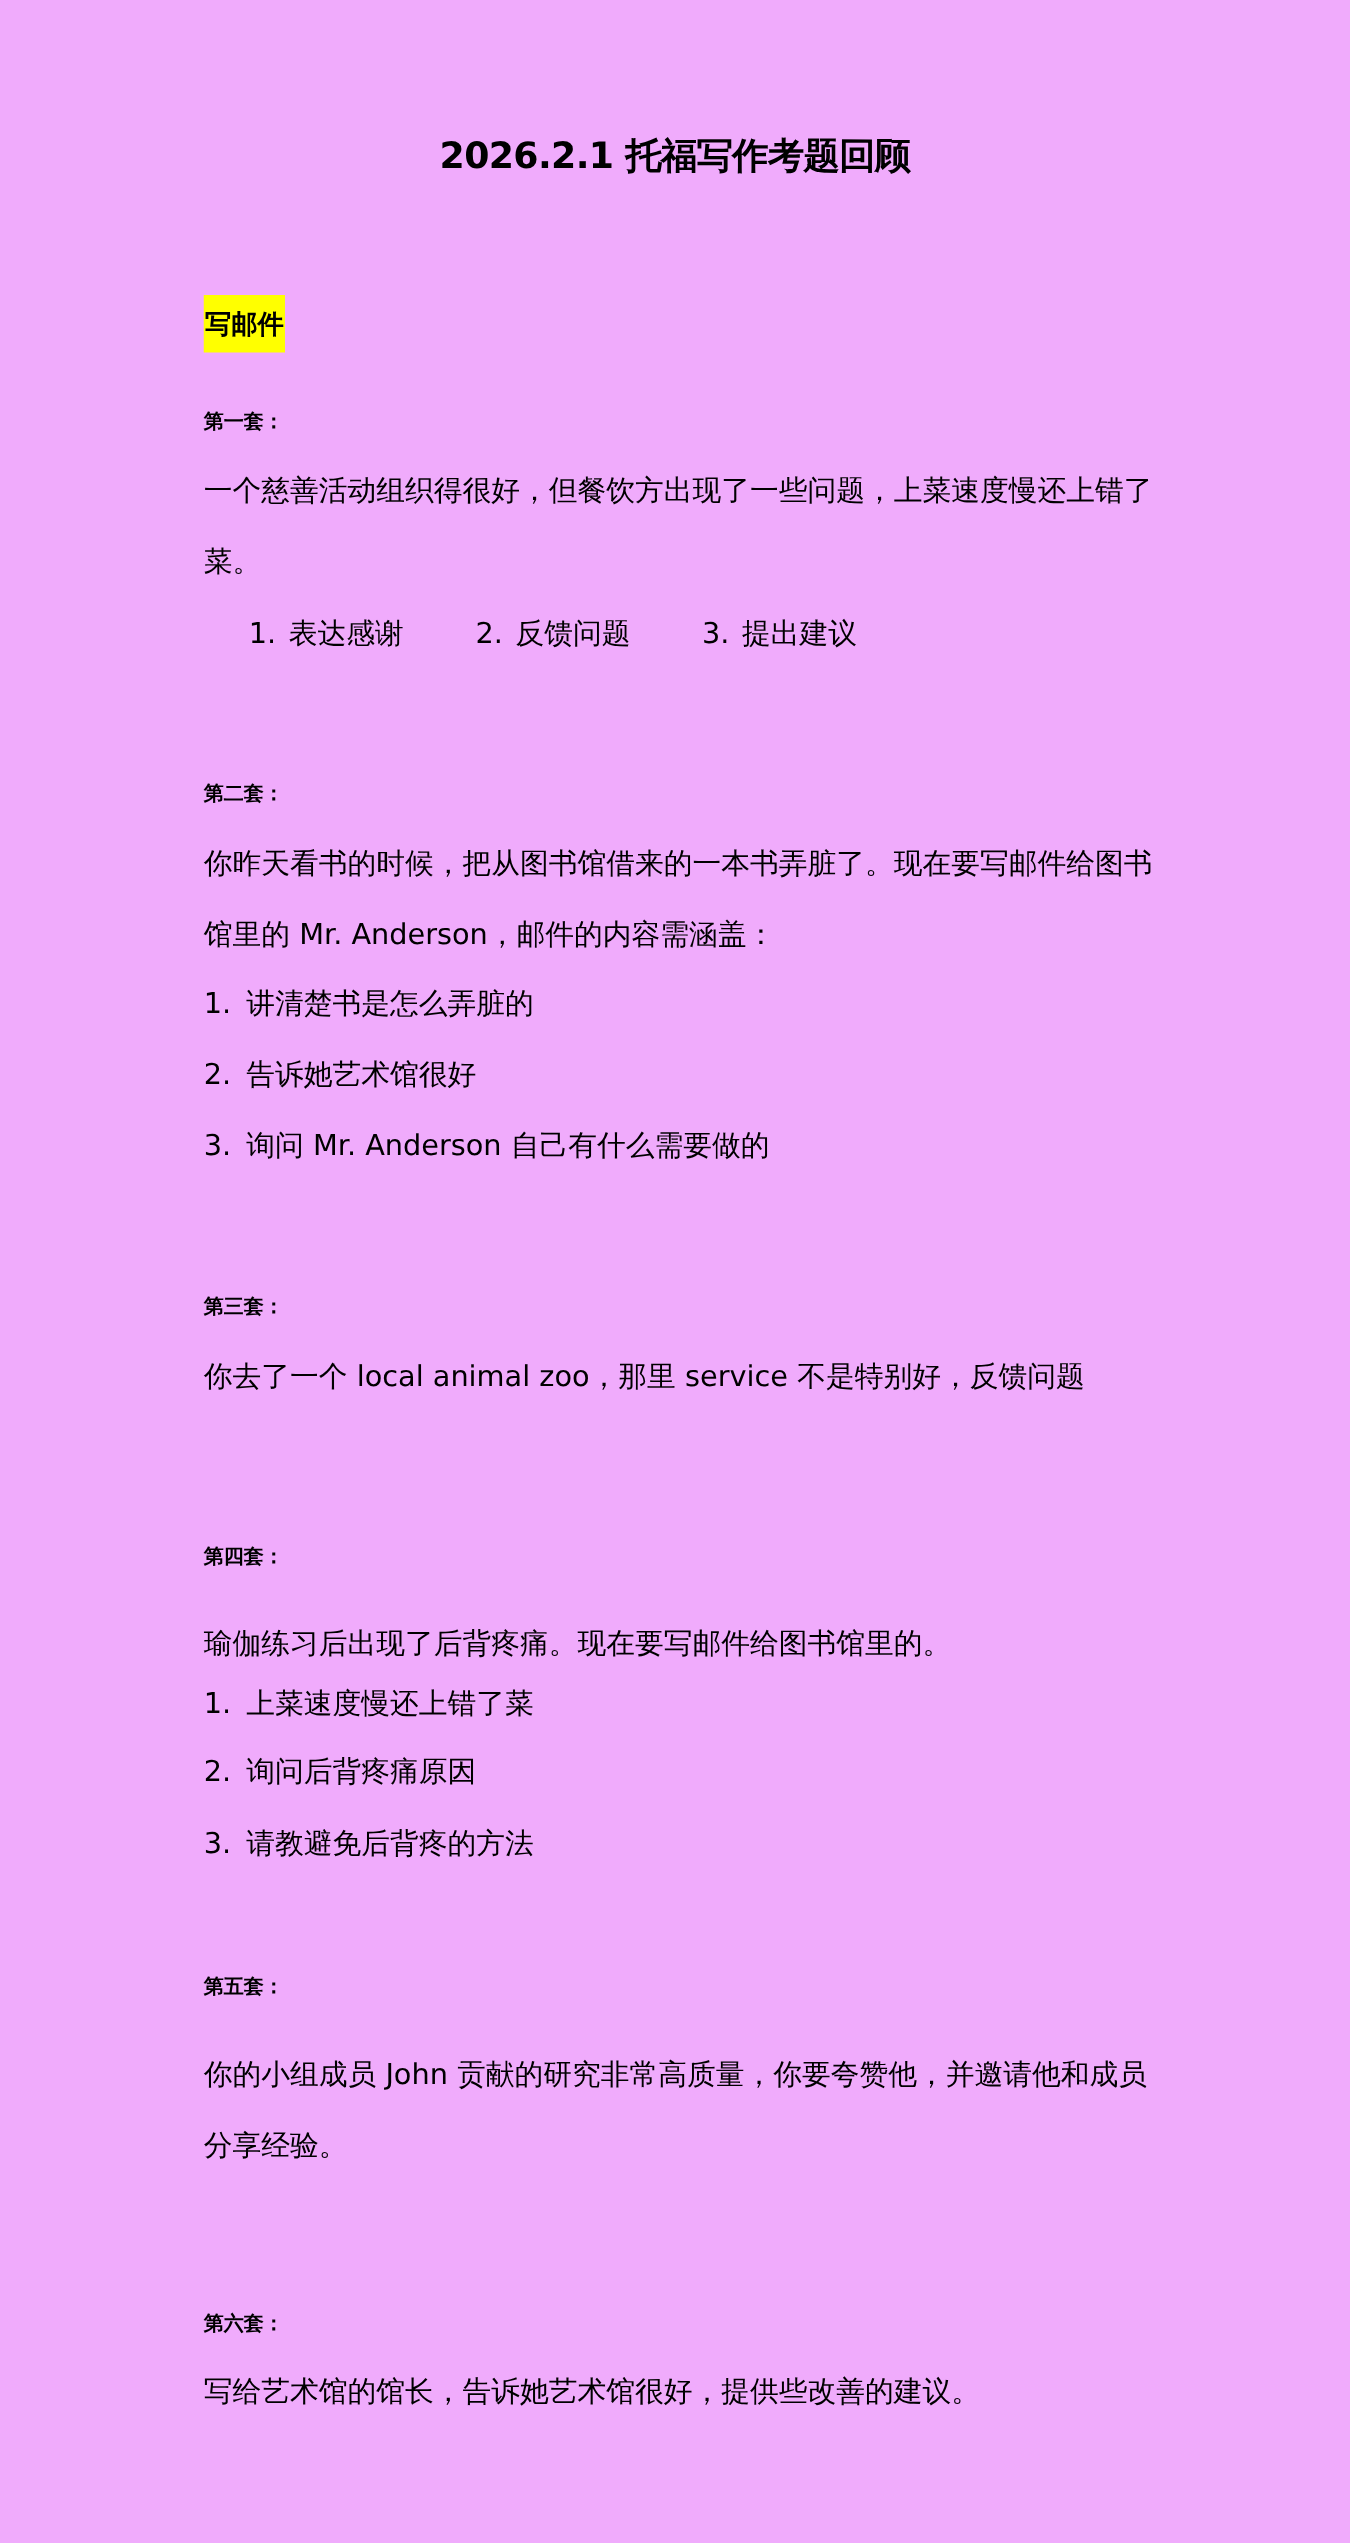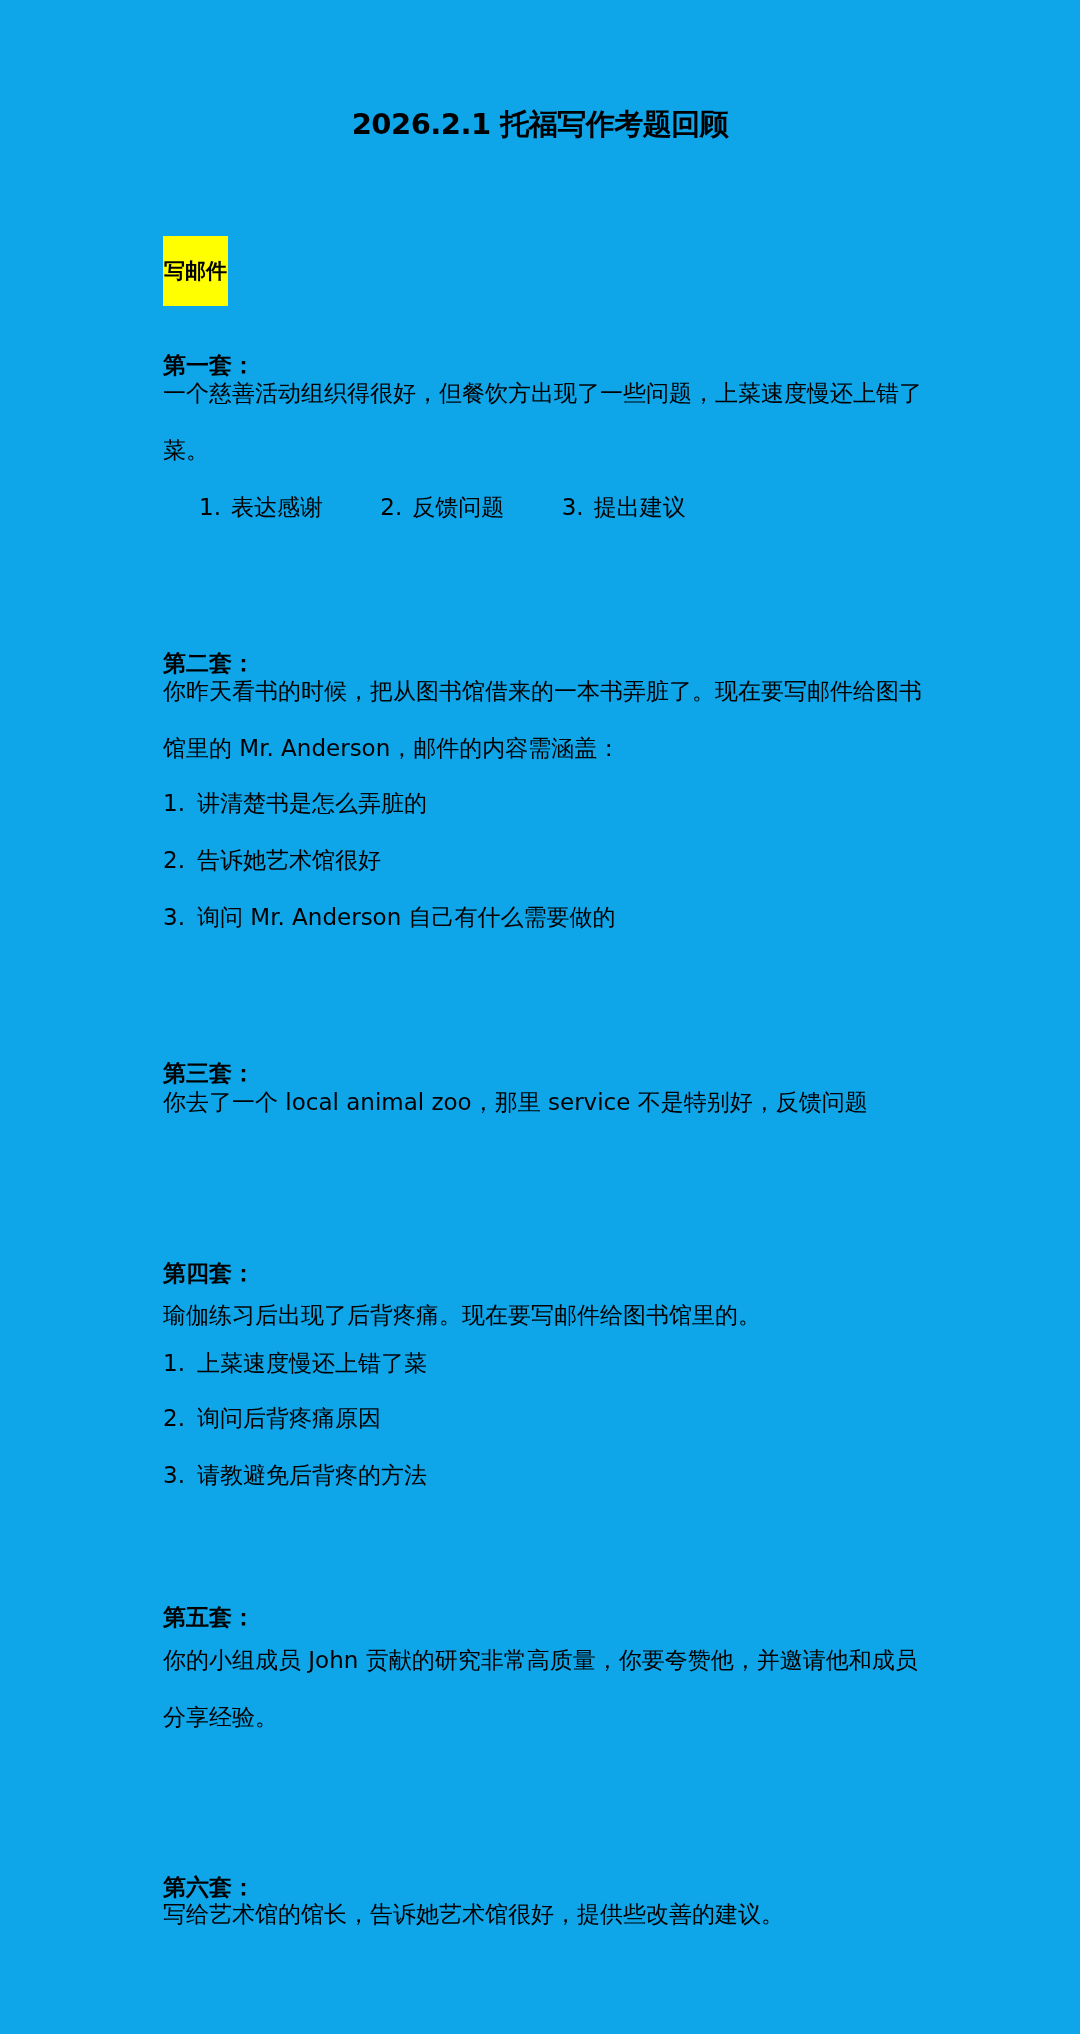--- a/index.html
+++ b/index.html
@@ -13,53 +13,52 @@
       position: relative;
       overflow: hidden;
       font-family: "DejaVu Sans", "Liberation Sans", sans-serif;
       color: #000000;
     }
     .page {
       position: absolute;
       left: 0; top: 0;
       width: 1080px;
       height: 2034px;
-      background: #0ea5e9;
+      background: #f0abfc;
     }
     .title {
       position: absolute;
       left: 0;
       width: 1080px;
       top: 104px;
       height: 40px;
       line-height: 40px;
       text-align: center;
       font-size: 29px;
       font-weight: bold;
       letter-spacing: -0.5px;
     }
     .category {
       position: absolute;
       left: 163px;
       top: 236px;
       height: 46px;
       line-height: 46px;
-      padding: 12px 1px;
+      padding: 0 1px;
       font-size: 21px;
       font-weight: bold;
       background: #ffff00;
     }
     .heading {
       position: absolute;
       left: 163px;
       height: 30px;
       line-height: 30px;
-      font-size: 23px;
+      font-size: 16px;
       font-weight: bold;
-      margin-top: 28px;
     }
     .para {
       position: absolute;
       left: 163px;
       width: 762px;
       font-size: 23px;
       line-height: 57px;
       white-space: normal;
       word-break: break-all;
     }

